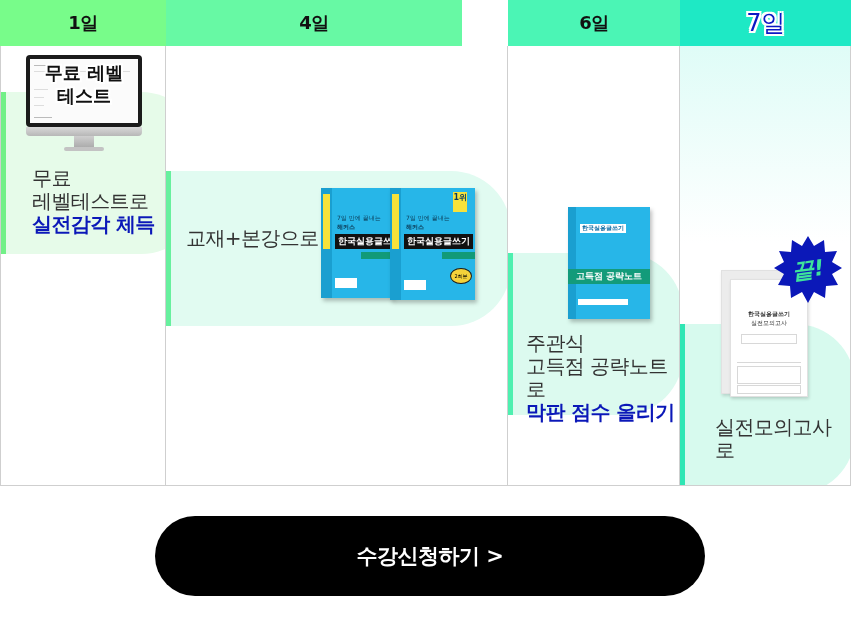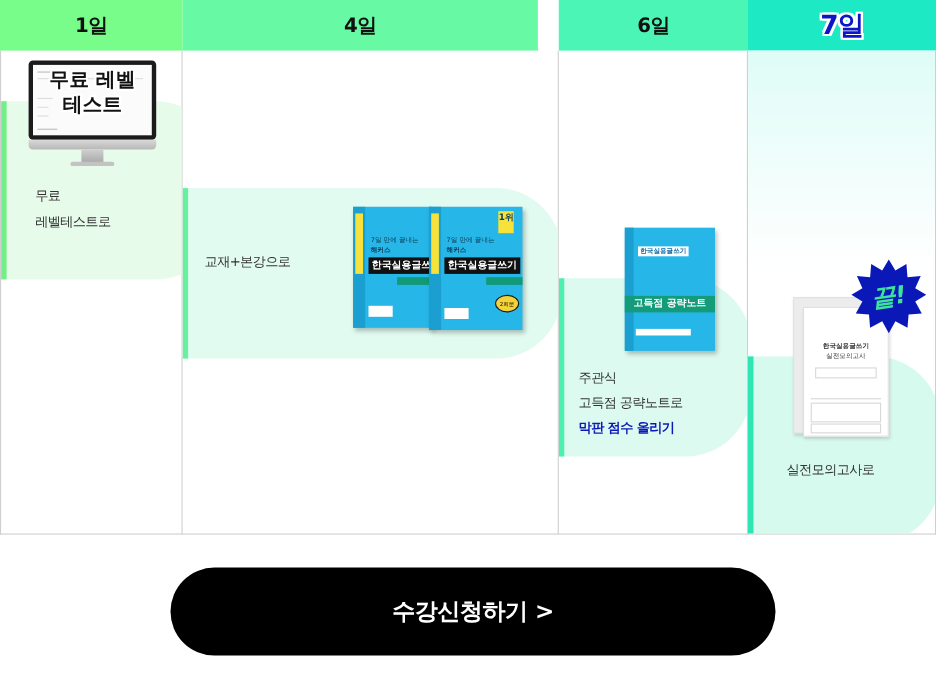--- a/index.html
+++ b/index.html
@@ -3,32 +3,32 @@
 <meta charset="utf-8">
 <style>
   * { box-sizing: border-box; margin: 0; padding: 0; }
   html, body { width: 851px; height: 631px; background: #ffffff; overflow: hidden; }
   body { font-family: "DejaVu Sans", "Liberation Sans", sans-serif; position: relative; }
 
   .timeline { position: absolute; left: 0; top: 0; width: 851px; height: 486px; }
   .header-row { position: absolute; left: 0; top: 0; height: 46px; width: 851px; }
   .hcell { position: absolute; top: 0; height: 46px; display: flex; align-items: center; justify-content: center;
            font-size: 18px; font-weight: bold; color: #111; letter-spacing: -0.5px; }
-  .hcell.final span { color: #0b17c4; font-size: 24px; font-weight: 700;
+  .hcell.final span { color: #0b17c4; font-size: 24px; font-weight: 400;
                       text-shadow: -2px -2px 0 #fff, 2px -2px 0 #fff, -2px 2px 0 #fff, 2px 2px 0 #fff,
                                    0 2px 0 #fff, 0 -2px 0 #fff, 2px 0 0 #fff, -2px 0 0 #fff; }
 
   .col { position: absolute; top: 46px; height: 440px; border-right: 1px solid #cfcfcf; border-bottom: 1px solid #cfcfcf; overflow: hidden; }
   .col.first { border-left: 1px solid #cfcfcf; }
   .col.last { background: linear-gradient(to bottom, #dffcf7 0%, #ffffff 45%); }
 
   .card { position: absolute; border-radius: 0 60px 60px 0; }
   .card .bar { position: absolute; left: 0; top: 0; bottom: 0; width: 5px; }
 
-  .txt { position: absolute; font-size: 12px; line-height: 23px; color: #333; letter-spacing: -0.6px; }
+  .txt { position: absolute; font-size: 20px; line-height: 23px; color: #333; letter-spacing: -0.6px; }
   .txt .hl { color: #0b18b8; font-weight: bold; }
 
   
   .monitor { position: absolute; left: 25px; top: 9px; width: 116px; height: 100px; }
   .monitor .screen { position: absolute; left: 0; top: 0; width: 116px; height: 72px; background: #1b1b1b; border-radius: 4px; padding: 4px; }
   .monitor .screen .inner { width: 100%; height: 100%; background: #fbfbfb; position: relative; overflow: hidden; }
   .monitor .screen .inner .ln { position: absolute; left: 4px; height: 1px; background: #ddd; }
   .monitor .chin { position: absolute; left: 0; top: 72px; width: 116px; height: 9px; background: linear-gradient(#d9d9d9, #b7b7b7); border-radius: 0 0 4px 4px; }
   .monitor .neck { position: absolute; left: 48px; top: 81px; width: 20px; height: 12px; background: linear-gradient(#cfcfcf, #a9a9a9); }
   .monitor .foot { position: absolute; left: 38px; top: 92px; width: 40px; height: 4px; background: #c3c3c3; border-radius: 2px; }
@@ -64,21 +64,21 @@
          display: flex; align-items: center; justify-content: center; color: #fff; font-size: 21px; font-weight: bold; letter-spacing: -0.5px; cursor: pointer; }
 </style>
 </head>
 <body>
 
 <div class="timeline">
   <div class="header-row">
     <div class="hcell" style="left:0;width:166px;background:#78fc8a;">
       <span>1일</span>
     </div>
-    <div class="hcell" style="left:166px;width:323px;background:#67f9a4;">
+    <div class="hcell" style="left:166px;width:296px;background:#67f9a4;">
       <span>4일</span>
     </div>
     <div class="hcell" style="left:508px;width:172px;background:#4bf5b5;">
       <span>6일</span>
     </div>
     <div class="hcell final" style="left:680px;width:171px;background:#1ee9c5;">
       <span>7일</span>
     </div>
   </div>
 
@@ -101,20 +101,21 @@
       <div class="neck"></div>
       <div class="foot"></div>
       <div class="overlay">
         <div>무료 레벨</div>
         <div>테스트</div>
       </div>
     </div>
     <div class="txt" style="left:31px;top:121px;">
       <div>무료</div>
       <div>레벨테스트로</div>
+      <div class="hl">실전감각 체득</div>
     </div>
   </div>
 
   <div class="col" style="left:166px;width:342px;">
     <div class="card" style="left:0;top:125px;width:345px;height:155px;background:#e1fbf1;">
       <div class="bar" style="background:#67f09e;"></div>
     </div>
     <div class="txt" style="left:20px;top:181px;">
       <div>교재+본강으로</div>
     </div>

